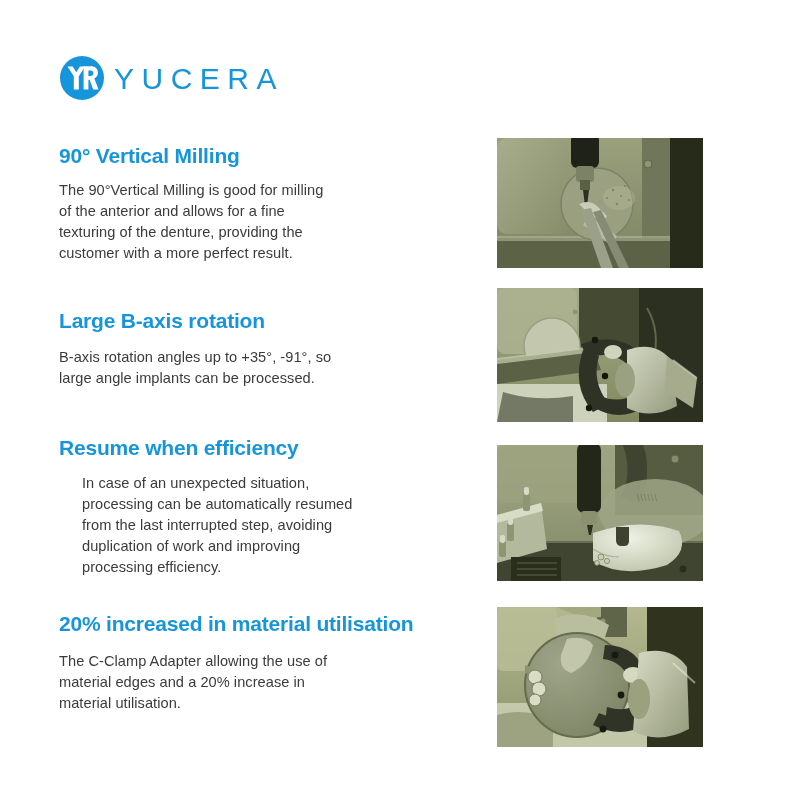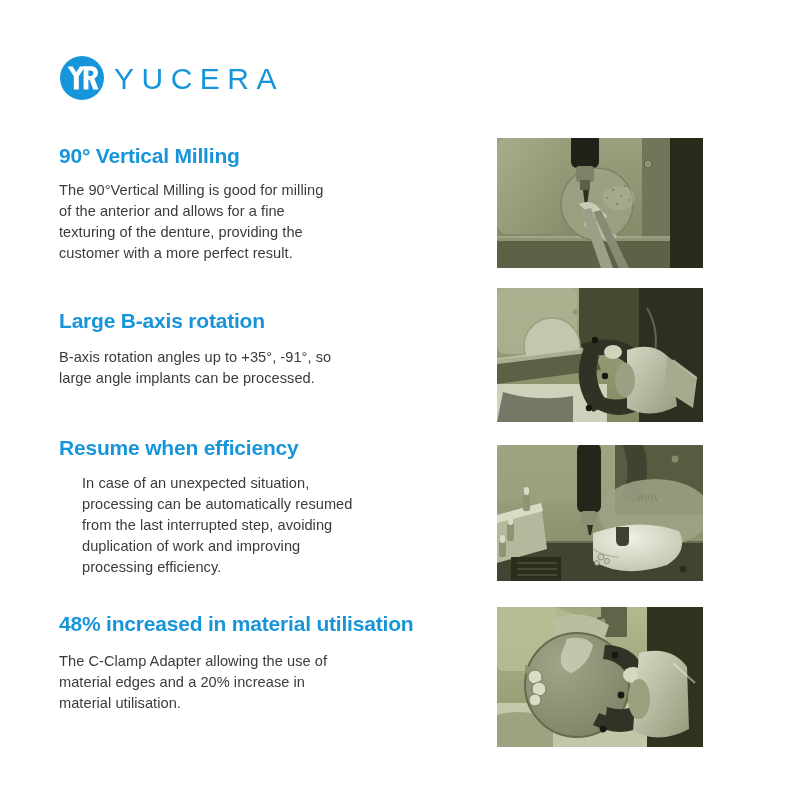--- a/index.html
+++ b/index.html
@@ -106,21 +106,21 @@
     <div class="feature f3">
       <div class="feature-title">Resume when efficiency</div>
       <div class="feature-body">In case of an unexpected situation,
 processing can be automatically resumed
 from the last interrupted step, avoiding
 duplication of work and improving
 processing efficiency.</div>
     </div>
 
     <div class="feature f4">
-      <div class="feature-title">48% increased in material utilisation</div>
+      <div class="feature-title">20% increased in material utilisation</div>
       <div class="feature-body">The C-Clamp Adapter allowing the use of
 material edges and a 20% increase in
 material utilisation.</div>
     </div>
 
   </div>
 
   <div class="photos">
 
     <div class="photo p1">

